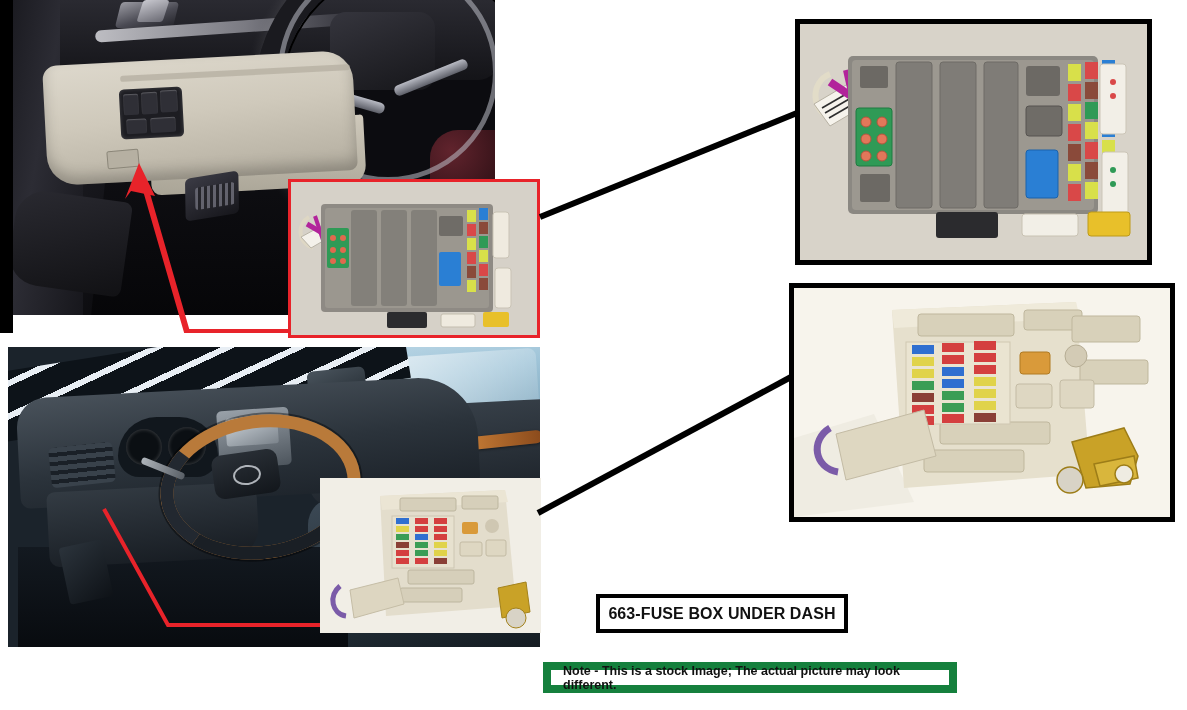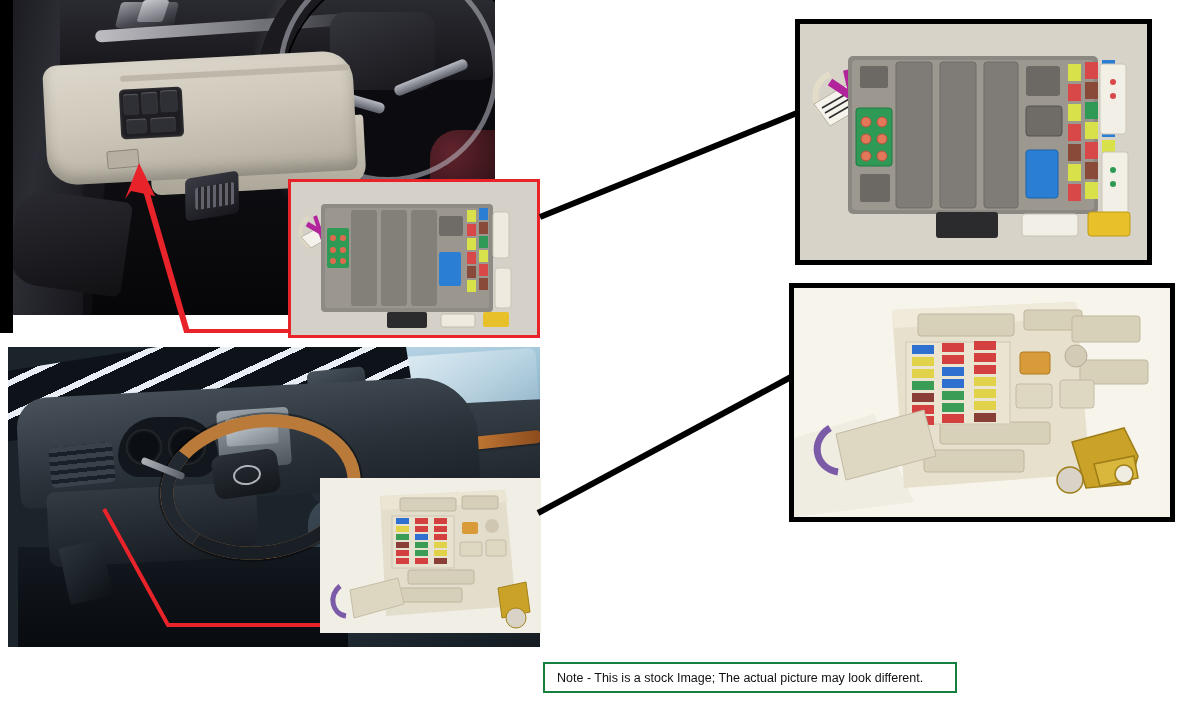--- a/index.html
+++ b/index.html
@@ -293,23 +293,23 @@
 
   
   #caption-title {
     position:absolute; left:596px; top:594px; width:252px; height:39px;
     border:4px solid #000; background:#fff; box-sizing:border-box;
     display:flex; align-items:center; justify-content:center;
     font-size:16px; font-weight:bold; letter-spacing:.1px; color:#111;
   }
   #caption-note {
     position:absolute; left:543px; top:662px; width:414px; height:31px;
-    border:2px solid #15803d; background:#fff; box-sizing:border-box;
+    border:8px solid #15803d; background:#fff; box-sizing:border-box;
     display:flex; align-items:center; padding-left:12px;
-    font-size:12.5px; font-weight:normal; color:#111;
+    font-size:12.5px; font-weight:bold; color:#111;
   }
 </style>
 </head>
 <body>
 
 <div id="page">
 
   <div class="photo" id="photo-cabin-top">
     <div class="scene">
       <div class="floor"></div>
@@ -609,18 +609,21 @@
         <circle cx="276" cy="192" r="13" fill="#d8d3c6" stroke="#9d7d18"></circle>
       </g>
     </svg>
   </div>
 
   <svg id="connectors" viewBox="0 0 1187 710">
     <line x1="540" y1="217" x2="797" y2="113" stroke="#000" stroke-width="6"></line>
     <line x1="538" y1="513" x2="791" y2="377" stroke="#000" stroke-width="6"></line>
   </svg>
 
+  <div id="caption-title">
+    <span>663-FUSE BOX UNDER DASH</span>
+  </div>
 
   <div id="caption-note">
     <span>Note - This is a stock Image; The actual picture may look different.</span>
   </div>
 
 </div>
 
 </body></html>

